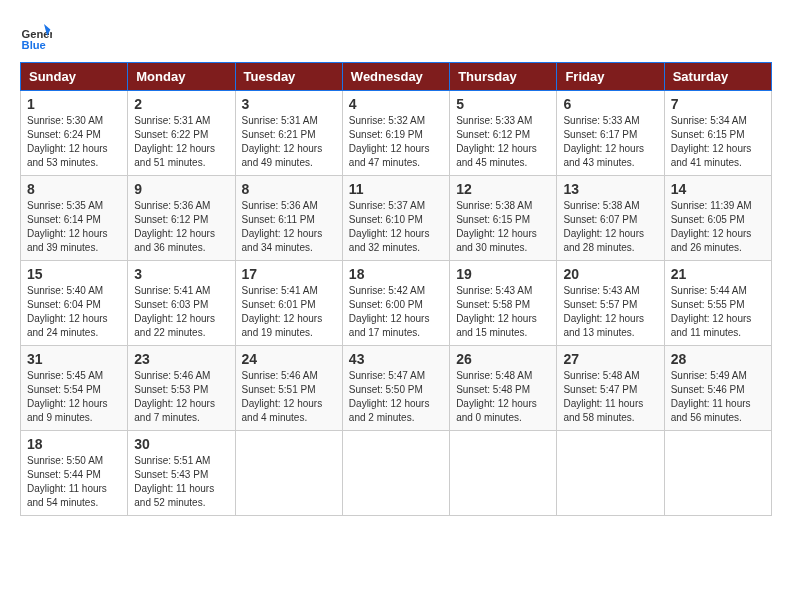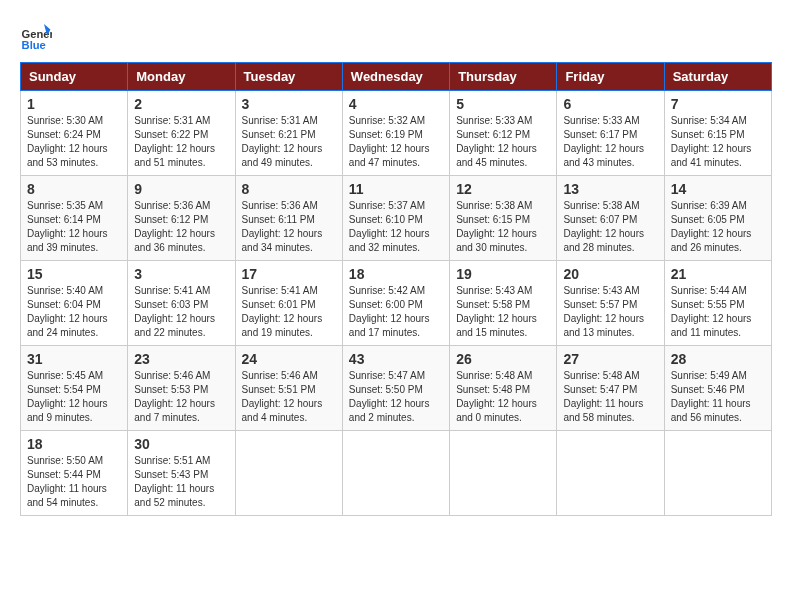--- a/index.html
+++ b/index.html
@@ -199,21 +199,21 @@
         </td>
         <td>
           <span class="day-num">13</span>
           <div class="cell-text">Sunrise: 5:38 AM
 Sunset: 6:07 PM
 Daylight: 12 hours
 and 28 minutes.</div>
         </td>
         <td>
           <span class="day-num">14</span>
-          <div class="cell-text">Sunrise: 6:39 AM
+          <div class="cell-text">Sunrise: 11:39 AM
 Sunset: 6:05 PM
 Daylight: 12 hours
 and 26 minutes.</div>
         </td>
       </tr>
       <tr>
         <td>
           <span class="day-num">15</span>
           <div class="cell-text">Sunrise: 5:40 AM
 Sunset: 6:04 PM

